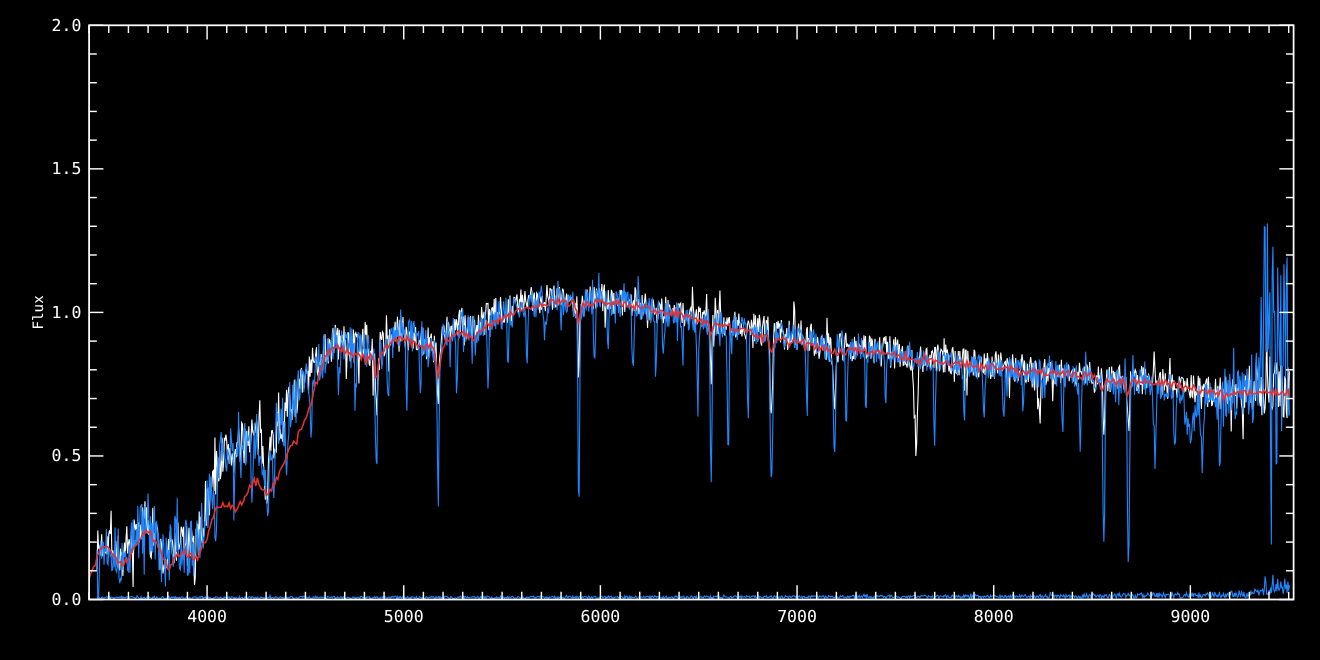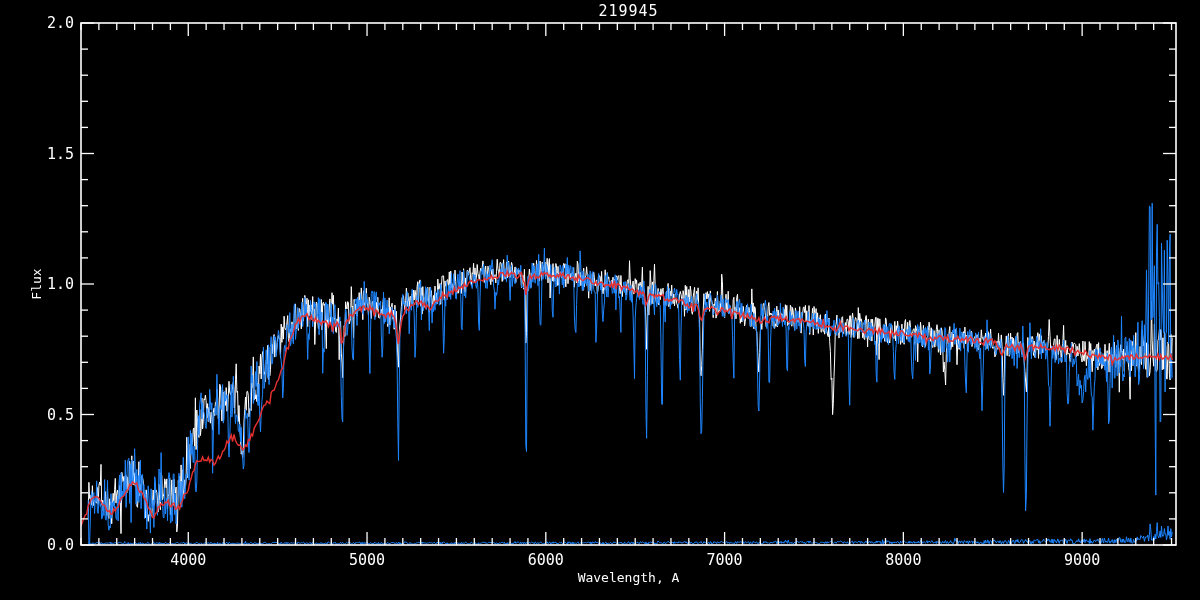--- a/index.html
+++ b/index.html
@@ -204,16 +204,14 @@
         <text x="724.5918367346939" y="565" text-anchor="middle">7000</text>
         <text x="903.3673469387755" y="565" text-anchor="middle">8000</text>
         <text x="1082.142857142857" y="565" text-anchor="middle">9000</text>
         <text x="74" y="550" text-anchor="end">0.0</text>
         <text x="74" y="419.5" text-anchor="end">0.5</text>
         <text x="74" y="289" text-anchor="end">1.0</text>
         <text x="74" y="158.5" text-anchor="end">1.5</text>
         <text x="74" y="28" text-anchor="end">2.0</text>
       </g>
     </svg>
-  <div id="chart-title" class="chart-text">219945</div>
-  <div id="x-axis-title" class="chart-text">Wavelength, A</div>
   <div id="y-axis-title" class="chart-text">Flux</div>
 </div>
 
 </body></html>

